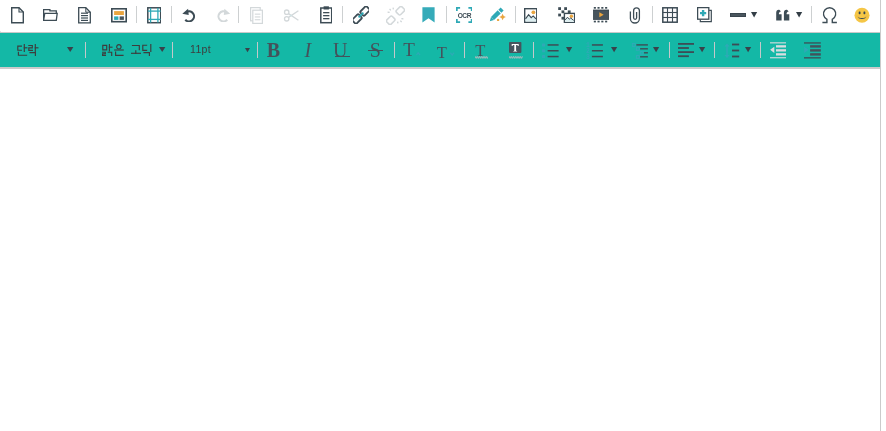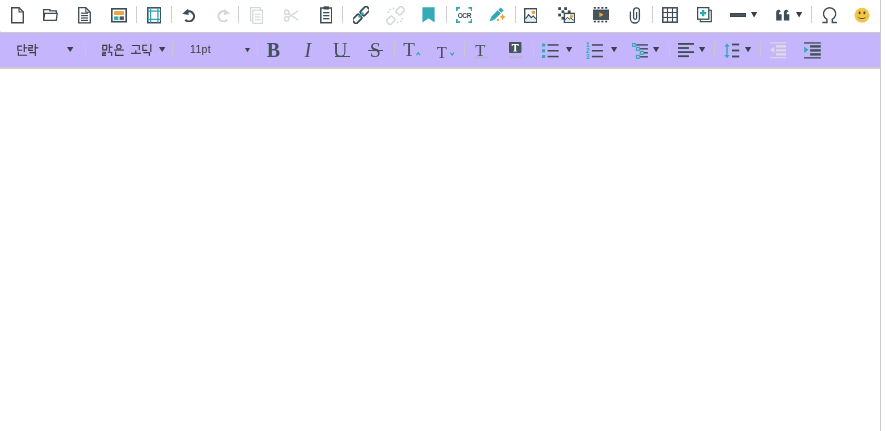--- a/index.html
+++ b/index.html
@@ -1,16 +1,16 @@
 <!DOCTYPE html>
 <html><head><meta charset="utf-8"><style>
 *{margin:0;padding:0;box-sizing:border-box}
 html,body{width:886px;height:431px;background:#fff;font-family:"Liberation Sans",sans-serif;overflow:hidden}
 #r1{position:absolute;left:0;top:0;width:880px;height:31px;background:#fff}
-#r2{position:absolute;left:0;top:32px;width:880px;height:35px;background:#c4b5fd}
+#r2{position:absolute;left:0;top:32px;width:880px;height:35px;background:#14b8a6}
 .ln{position:absolute;background:#c9c9c9}
 .sf{position:absolute;top:8.2px;width:14px;text-align:center;line-height:1;font-family:'Liberation Serif',serif;font-size:20px;color:#44525b}
 </style></head><body>
 <div style="position:absolute;left:880px;top:0;width:1px;height:431px;background:#cbcbcb"></div>
 <div style="position:absolute;left:0;top:0;width:1px;height:68px;background:#e3e3e3"></div>
 
 <div id="r1">
 <svg style="position:absolute;left:10.5px;top:7px;" width="13" height="16.5" viewBox="0 0 13 16.5">
       <path d="M0.7,0.7 H8 L12.3,5 V15.8 H0.7 Z" fill="#fff" stroke="#3d4c55" stroke-width="1.4" stroke-linejoin="miter"></path>
       <path d="M8,0.7 V5 H12.3" fill="none" stroke="#3d4c55" stroke-width="1.1"></path>

